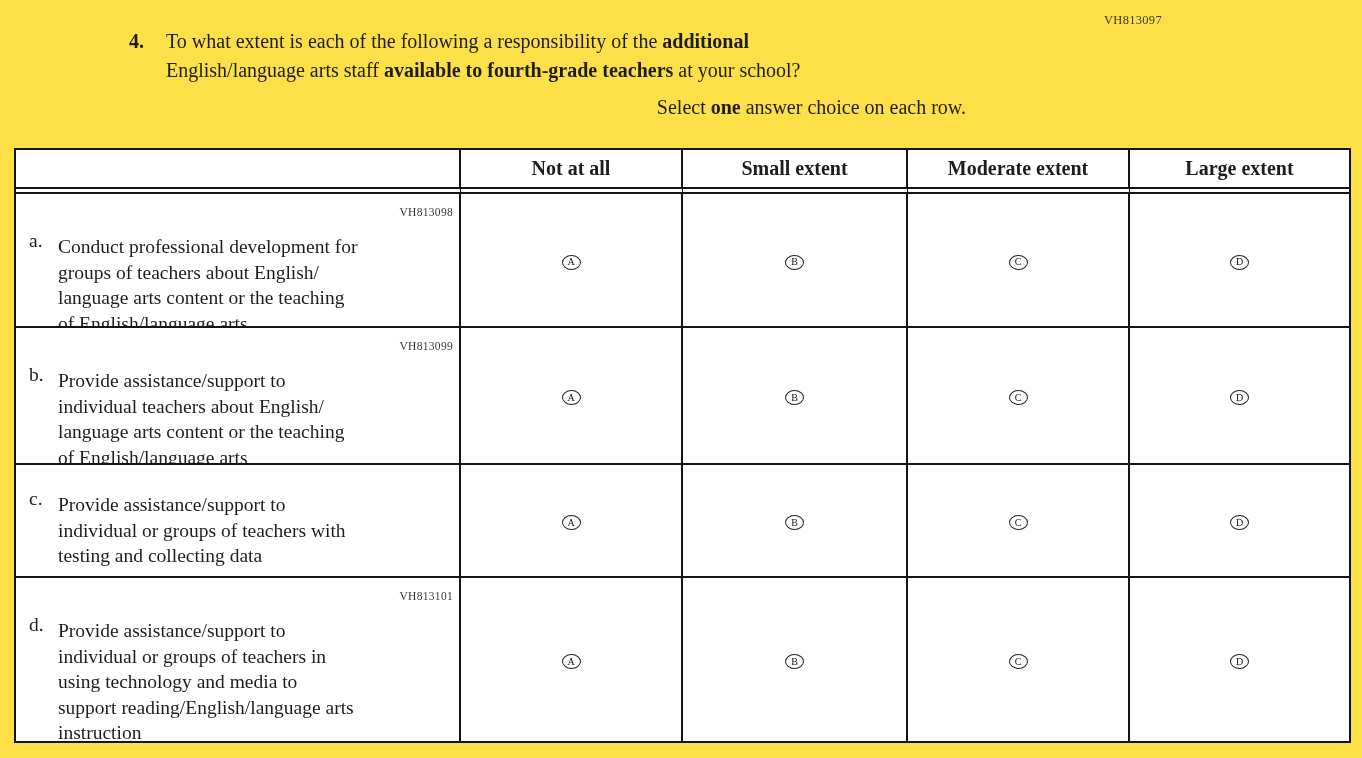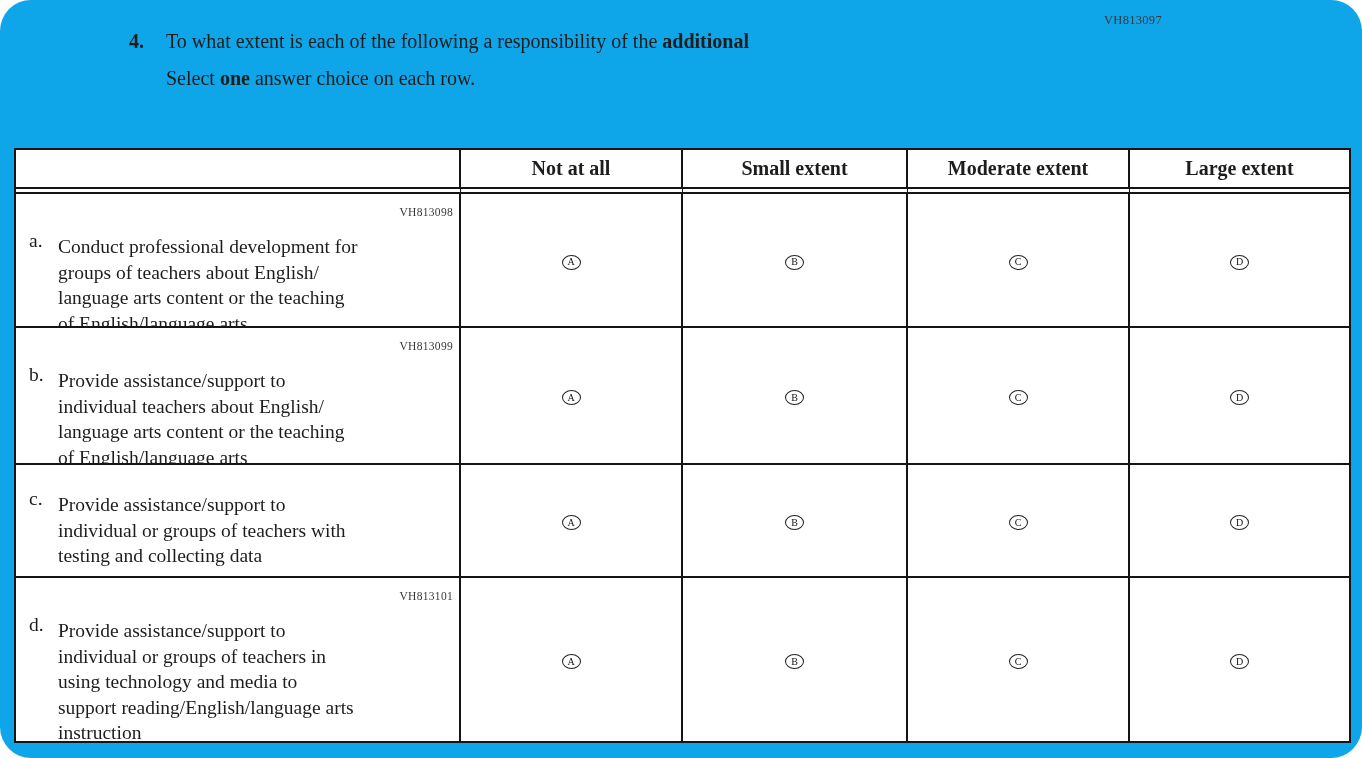--- a/index.html
+++ b/index.html
@@ -5,23 +5,22 @@
   * { margin:0; padding:0; box-sizing:border-box; }
   body {
     font-family: "Liberation Serif", "DejaVu Serif", serif;
     background:#ffffff;
     color:#1d1d1d;
   }
   #page {
     position:relative;
     width:1362px;
     height:758px;
-    background:#0ea5e9;
+    background:#fde047;
     overflow:hidden;
-    border-radius:31px;
   }
 
   
   #form-code {
     position:absolute;
     left:1104px; top:13px;
     font-size:12.5px;
     color:#383838;
     letter-spacing:0.3px;
   }
@@ -32,21 +31,21 @@
     font-size:20px;
     line-height:29px;
   }
   #question .qnum {
     width:37px;
     font-weight:bold;
     flex:0 0 auto;
   }
   #question .qbody { width:800px; }
   .bold { font-weight:bold; }
-  #instruction { margin-top:8px; }
+  #instruction { margin-top:8px;text-align:right; }
 
   
   #qtable {
     position:absolute;
     left:14px; top:148px;
     width:1337px; height:595px;
     border:2px solid #151515;
     display:grid;
     grid-template-columns:445px 222px 225px 222px auto;
     grid-template-rows:44px 134px 137px 113px auto;
@@ -110,20 +109,21 @@
 <body>
 
 <div id="page">
 
   <div id="form-code">VH813097</div>
 
   <div id="question">
     <div class="qnum">4.</div>
     <div class="qbody">
       <div><span>To what extent is each of the following a responsibility of the </span><span class="bold">additional</span></div>
+      <div><span>English/language arts staff </span><span class="bold">available to fourth-grade teachers</span><span> at your school?</span></div>
       <div id="instruction"><span>Select </span><span class="bold">one</span><span> answer choice on each row.</span></div>
     </div>
   </div>
 
   <div id="qtable">
 
     <div class="cell hdr"></div>
     <div class="cell hdr hdr-label">Not at all</div>
     <div class="cell hdr hdr-label">Small extent</div>
     <div class="cell hdr hdr-label">Moderate extent</div>

